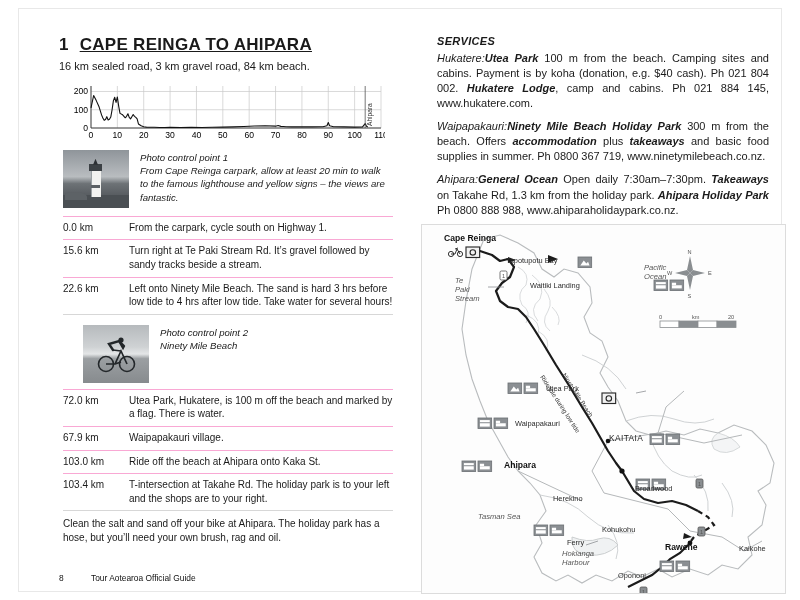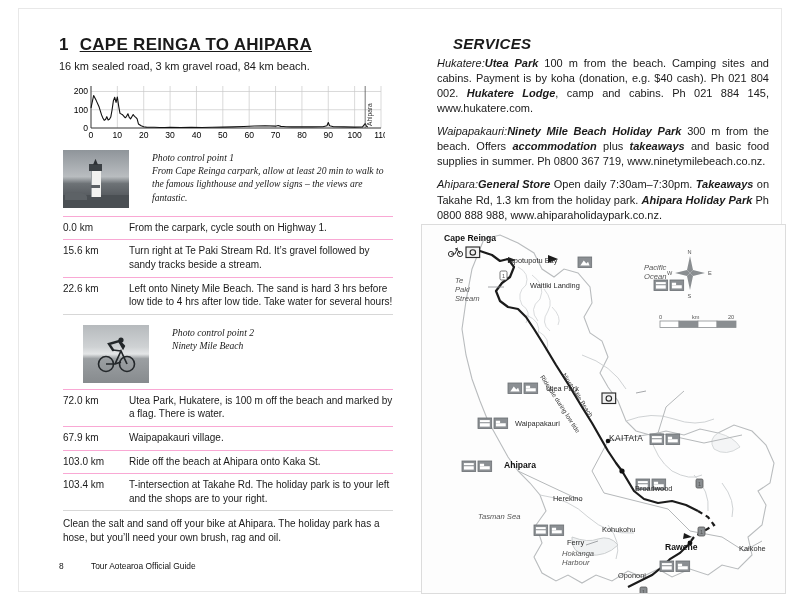--- a/index.html
+++ b/index.html
@@ -18,21 +18,21 @@
 
   
   .chart-wrap{position:relative;width:322px;height:62px;margin:2px 0 8px 4px;}
   .chart-svg{display:block;}
   .chart-ylab,.chart-xlab{font-size:8.6px;fill:#000;
         font-family:"Liberation Sans",sans-serif;}
   .chart-vlab{font-size:6.6px;fill:#3a3a3a;
         font-family:"Liberation Sans",sans-serif;}
 
   
-  .pcp{display:flex;gap:23px;margin:6px 0 8px 4px;font-family:Liberation Serif, serif;}
+  .pcp{display:flex;gap:11px;margin:6px 0 8px 4px;}
   .pcp-img{width:66px;height:58px;flex:0 0 66px;position:relative;overflow:hidden;}
   .pcp-txt{font-size:9.6px;font-style:italic;line-height:1.38;padding-top:1px;}
   .pcp-txt .l1{display:block;}
   .pcp-txt .l2{display:block;margin-bottom:3px;}
   .pcp-txt .l3{display:block;}
 
   
   .ph-light{background:linear-gradient(#8f959a,#b9bdc0 46%,#6d7276 58%,#41454a);}
   .lh-body{position:absolute;left:28px;bottom:11px;width:9px;height:27px;
            background:#f2f2f0;border-left:1px solid #9aa0a3;}
@@ -52,25 +52,25 @@
 
   
   table.dist{border-collapse:collapse;width:330px;margin:0 0 0 4px;}
   table.dist td{font-size:10px;line-height:1.36;padding:4px 0 5px 0;
         border-top:1px solid #f9a8d4;vertical-align:top;}
   table.dist tr:last-child td{border-bottom:1px solid #d7d7d7;}
   td.km{width:66px;white-space:nowrap;padding-right:6px;}
   .tail{font-size:10px;line-height:1.4;margin:6px 0 0 4px;width:322px;}
 
   
-  .footer{position:absolute;left:40px;top:552px;font-size:8.4px;color:#111;}
+  .footer{position:absolute;left:40px;top:564px;font-size:8.4px;color:#111;}
   .footer .pg{display:inline-block;width:32px;}
 
   
-  .svc-head{font-size:15px;font-style:italic;font-weight:bold;margin:0 0 4px 16px;
+  .svc-head{font-size:11px;font-style:italic;font-weight:bold;margin:0 0 4px 0;
             letter-spacing:.3px;}
   .svc-p{font-size:11px;line-height:1.37;margin:0 0 8px 0;text-align:justify;}
   .svc-p i{font-style:italic;}
   .svc-p b{font-weight:bold;font-style:italic;}
 
   
   .map{position:absolute;left:402px;top:215px;width:365px;height:370px;
        background:#fdfdfd;border:1px solid #dcdcdc;box-sizing:border-box;
        overflow:hidden;}
   .map svg{display:block;}
@@ -222,21 +222,21 @@
 
   <div class="footer">
     <span class="pg">8</span><span>Tour Aotearoa Official Guide</span>
   </div>
 
   <div class="col-right">
     <div class="svc-head">SERVICES</div>
     <div id="svc-list">
         <div class="svc-p"><i>Hukatere:</i><b>Utea Park</b><span> 100 m from the beach. Camping sites and cabins. Payment is by koha (donation, e.g. $40 cash). Ph 021 804 002. </span><b>Hukatere Lodge</b><span>, camp and cabins. Ph 021 884 145, www.hukatere.com.</span></div>
         <div class="svc-p"><i>Waipapakauri:</i><b>Ninety Mile Beach Holiday Park</b><span> 300 m from the beach. Offers </span><b>accommodation</b><span> plus </span><b>takeaways</b><span> and basic food supplies in summer. Ph 0800 367 719, www.ninetymilebeach.co.nz.</span></div>
-        <div class="svc-p"><i>Ahipara:</i><b>General Store</b><span> Open daily 7:30am–7:30pm. </span><b>Takeaways</b><span> on Takahe Rd, 1.3 km from the holiday park. </span><b>Ahipara Holiday Park</b><span> Ph 0800 888 988, www.ahiparaholidaypark.co.nz.</span></div>
+        <div class="svc-p"><i>Ahipara:</i><b>General Ocean</b><span> Open daily 7:30am–7:30pm. </span><b>Takeaways</b><span> on Takahe Rd, 1.3 km from the holiday park. </span><b>Ahipara Holiday Park</b><span> Ph 0800 888 988, www.ahiparaholidaypark.co.nz.</span></div>
       </div>
   </div>
 
   <div class="map">
     <svg width="363" height="368" viewBox="0 0 363 368">
       <defs>
         <g id="ic-camp">
           <rect x="0" y="0" width="13" height="10" fill="#8b8f93" stroke="#6e7276" stroke-width="0.8"></rect>
           <path d="M2.2 8.2 L5.5 3.4 L8 6.2 L9.6 4.6 L11 8.2 Z" fill="#fff"></path>
         </g>

